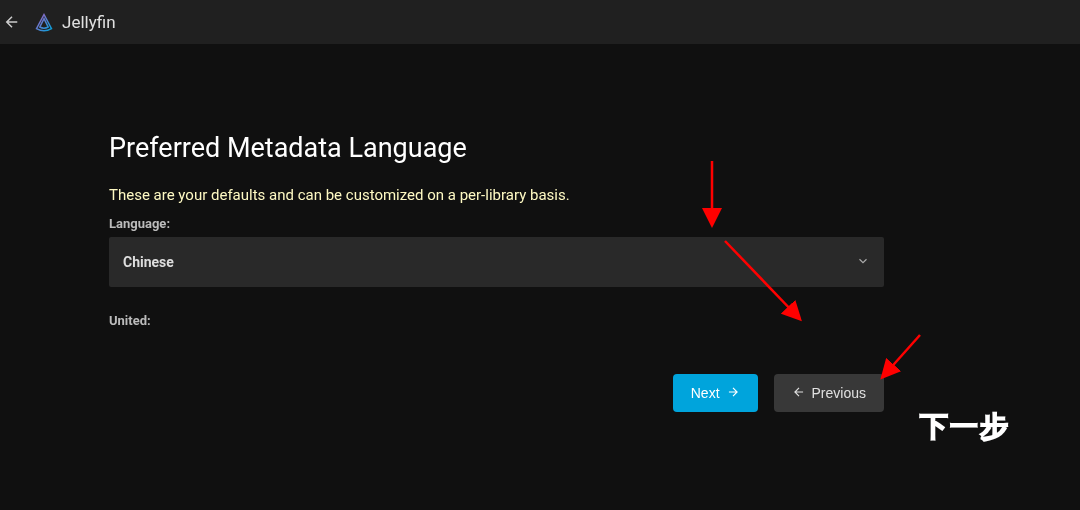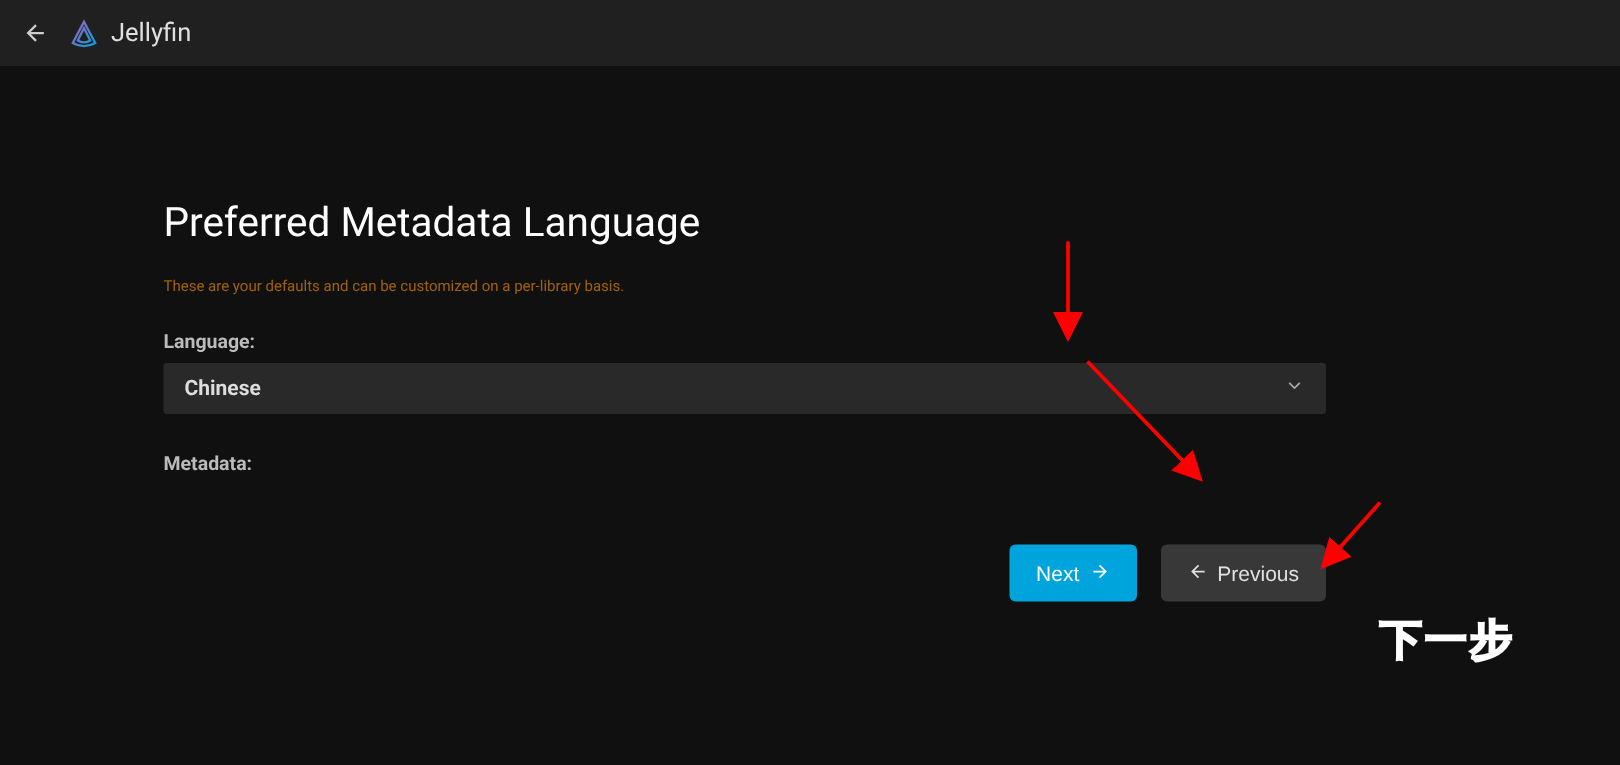--- a/index.html
+++ b/index.html
@@ -14,21 +14,21 @@
       font-family: -apple-system, BlinkMacSystemFont, "Segoe UI", Roboto, "Helvetica Neue", Arial, sans-serif;
       color: #ffffff;
       overflow: hidden;
       position: relative;
     }
     .header {
       height: 44px;
       background: #202020;
       display: flex;
       align-items: center;
-      padding-left: 12px;
+      padding-left: 0px;
     }
     .back-btn {
       width: 24px;
       height: 38px;
       display: flex;
       align-items: center;
       justify-content: center;
       cursor: pointer;
     }
     .back-btn svg {
@@ -53,37 +53,37 @@
       padding: 88px 165px 0 109px;
       max-width: 940px;
     }
     .page-title {
       font-size: 27px;
       font-weight: 400;
       color: #ffffff;
       margin-bottom: 22px;
     }
     .subtitle {
-      font-size: 10px;
-      color: #a16207;
-      margin-bottom: 24px;
+      font-size: 15px;
+      color: #fef9c3;
+      margin-bottom: 12px;
     }
     .form-group {
       margin-bottom: 26px;
       font-weight: bold;
     }
     .label {
       font-size: 13px;
       color: #bbbbbb;
       margin-bottom: 6px;
       display: block;
     }
     .select-box {
       width: 775px;
-      height: 34px;
+      height: 50px;
       background: #292929;
       border: none;
       color: #dddddd;
       font-size: 14px;
       padding: 0 14px;
       display: flex;
       align-items: center;
       justify-content: space-between;
       cursor: pointer;
       border-radius: 2px;
@@ -168,21 +168,21 @@
       <span>Chinese</span>
       <span class="chevron">
         <svg width="14" height="14" viewBox="0 0 24 24" fill="none" stroke="#aaa" stroke-width="2">
             <path d="M6 9l6 6 6-6"></path>
           </svg>
       </span>
     </div>
   </div>
 
   <div class="form-group">
-    <label class="label">Metadata:</label>
+    <label class="label">United:</label>
   </div>
 
   <div class="button-row">
     <button class="btn btn-next">
       <span>Next</span>
       <span>
         <svg width="14" height="14" viewBox="0 0 24 24" fill="none" stroke="#ffffff" stroke-width="2">
             <path d="M5 12h14M12 5l7 7-7 7"></path>
           </svg>
       </span>

